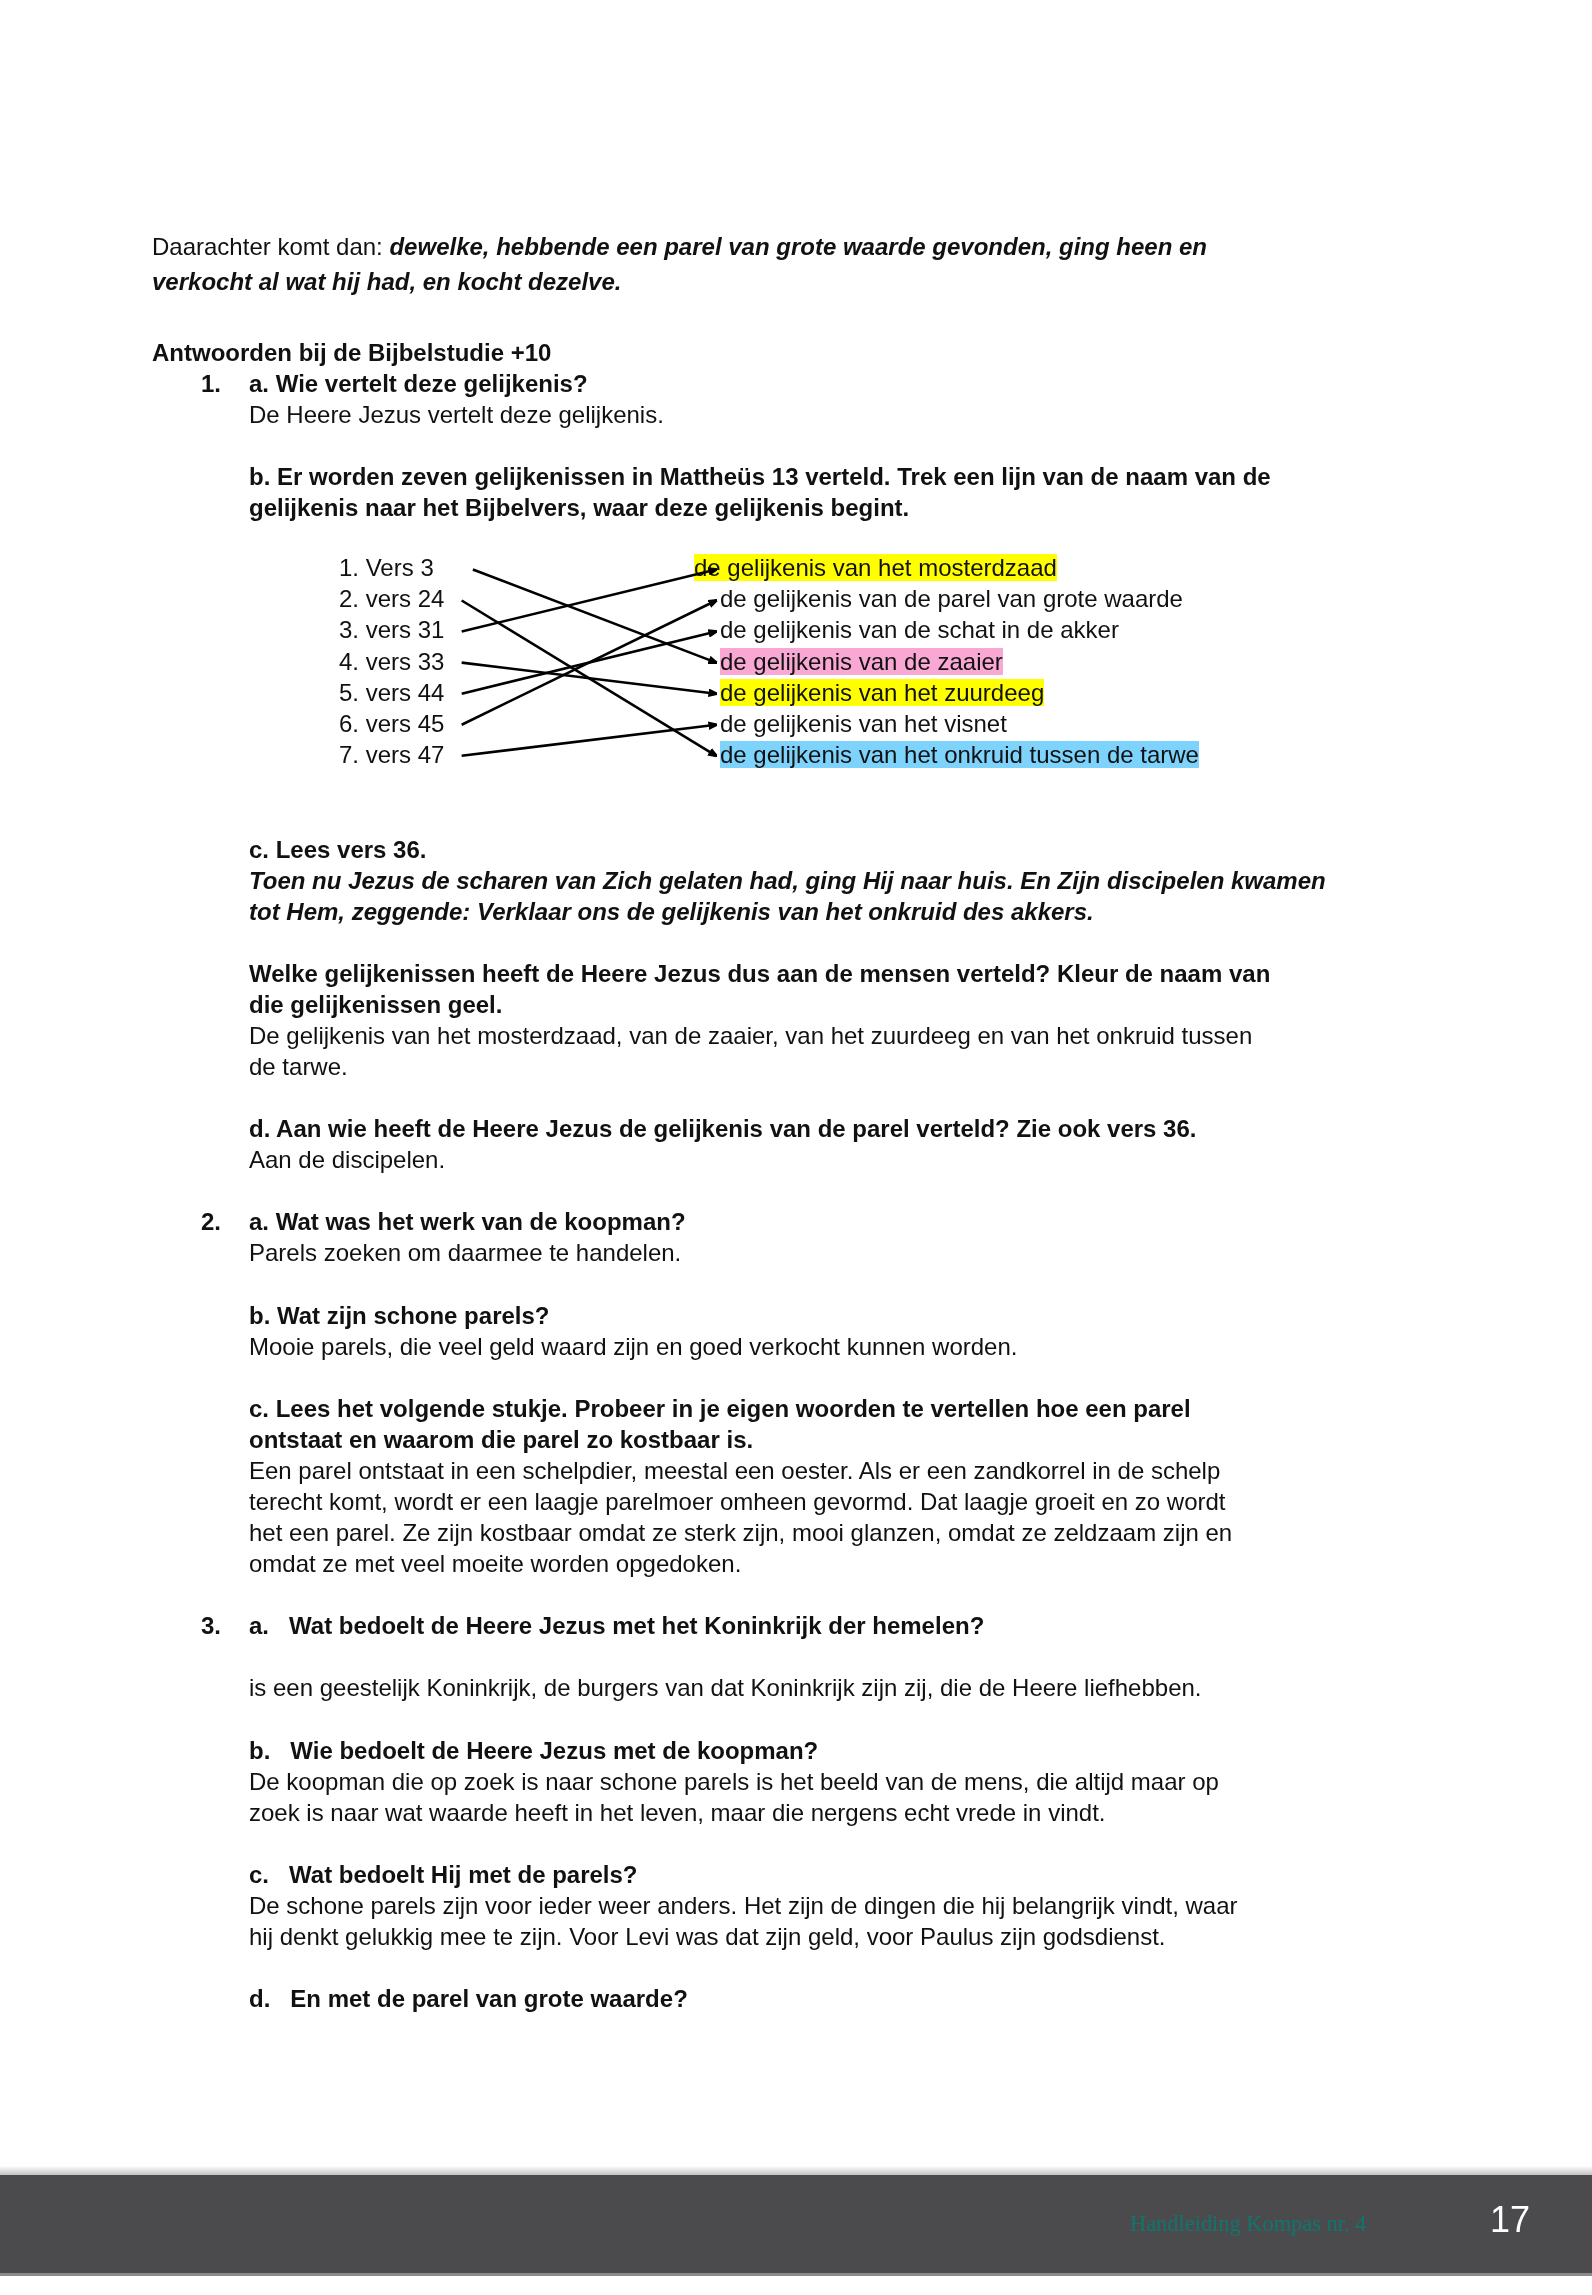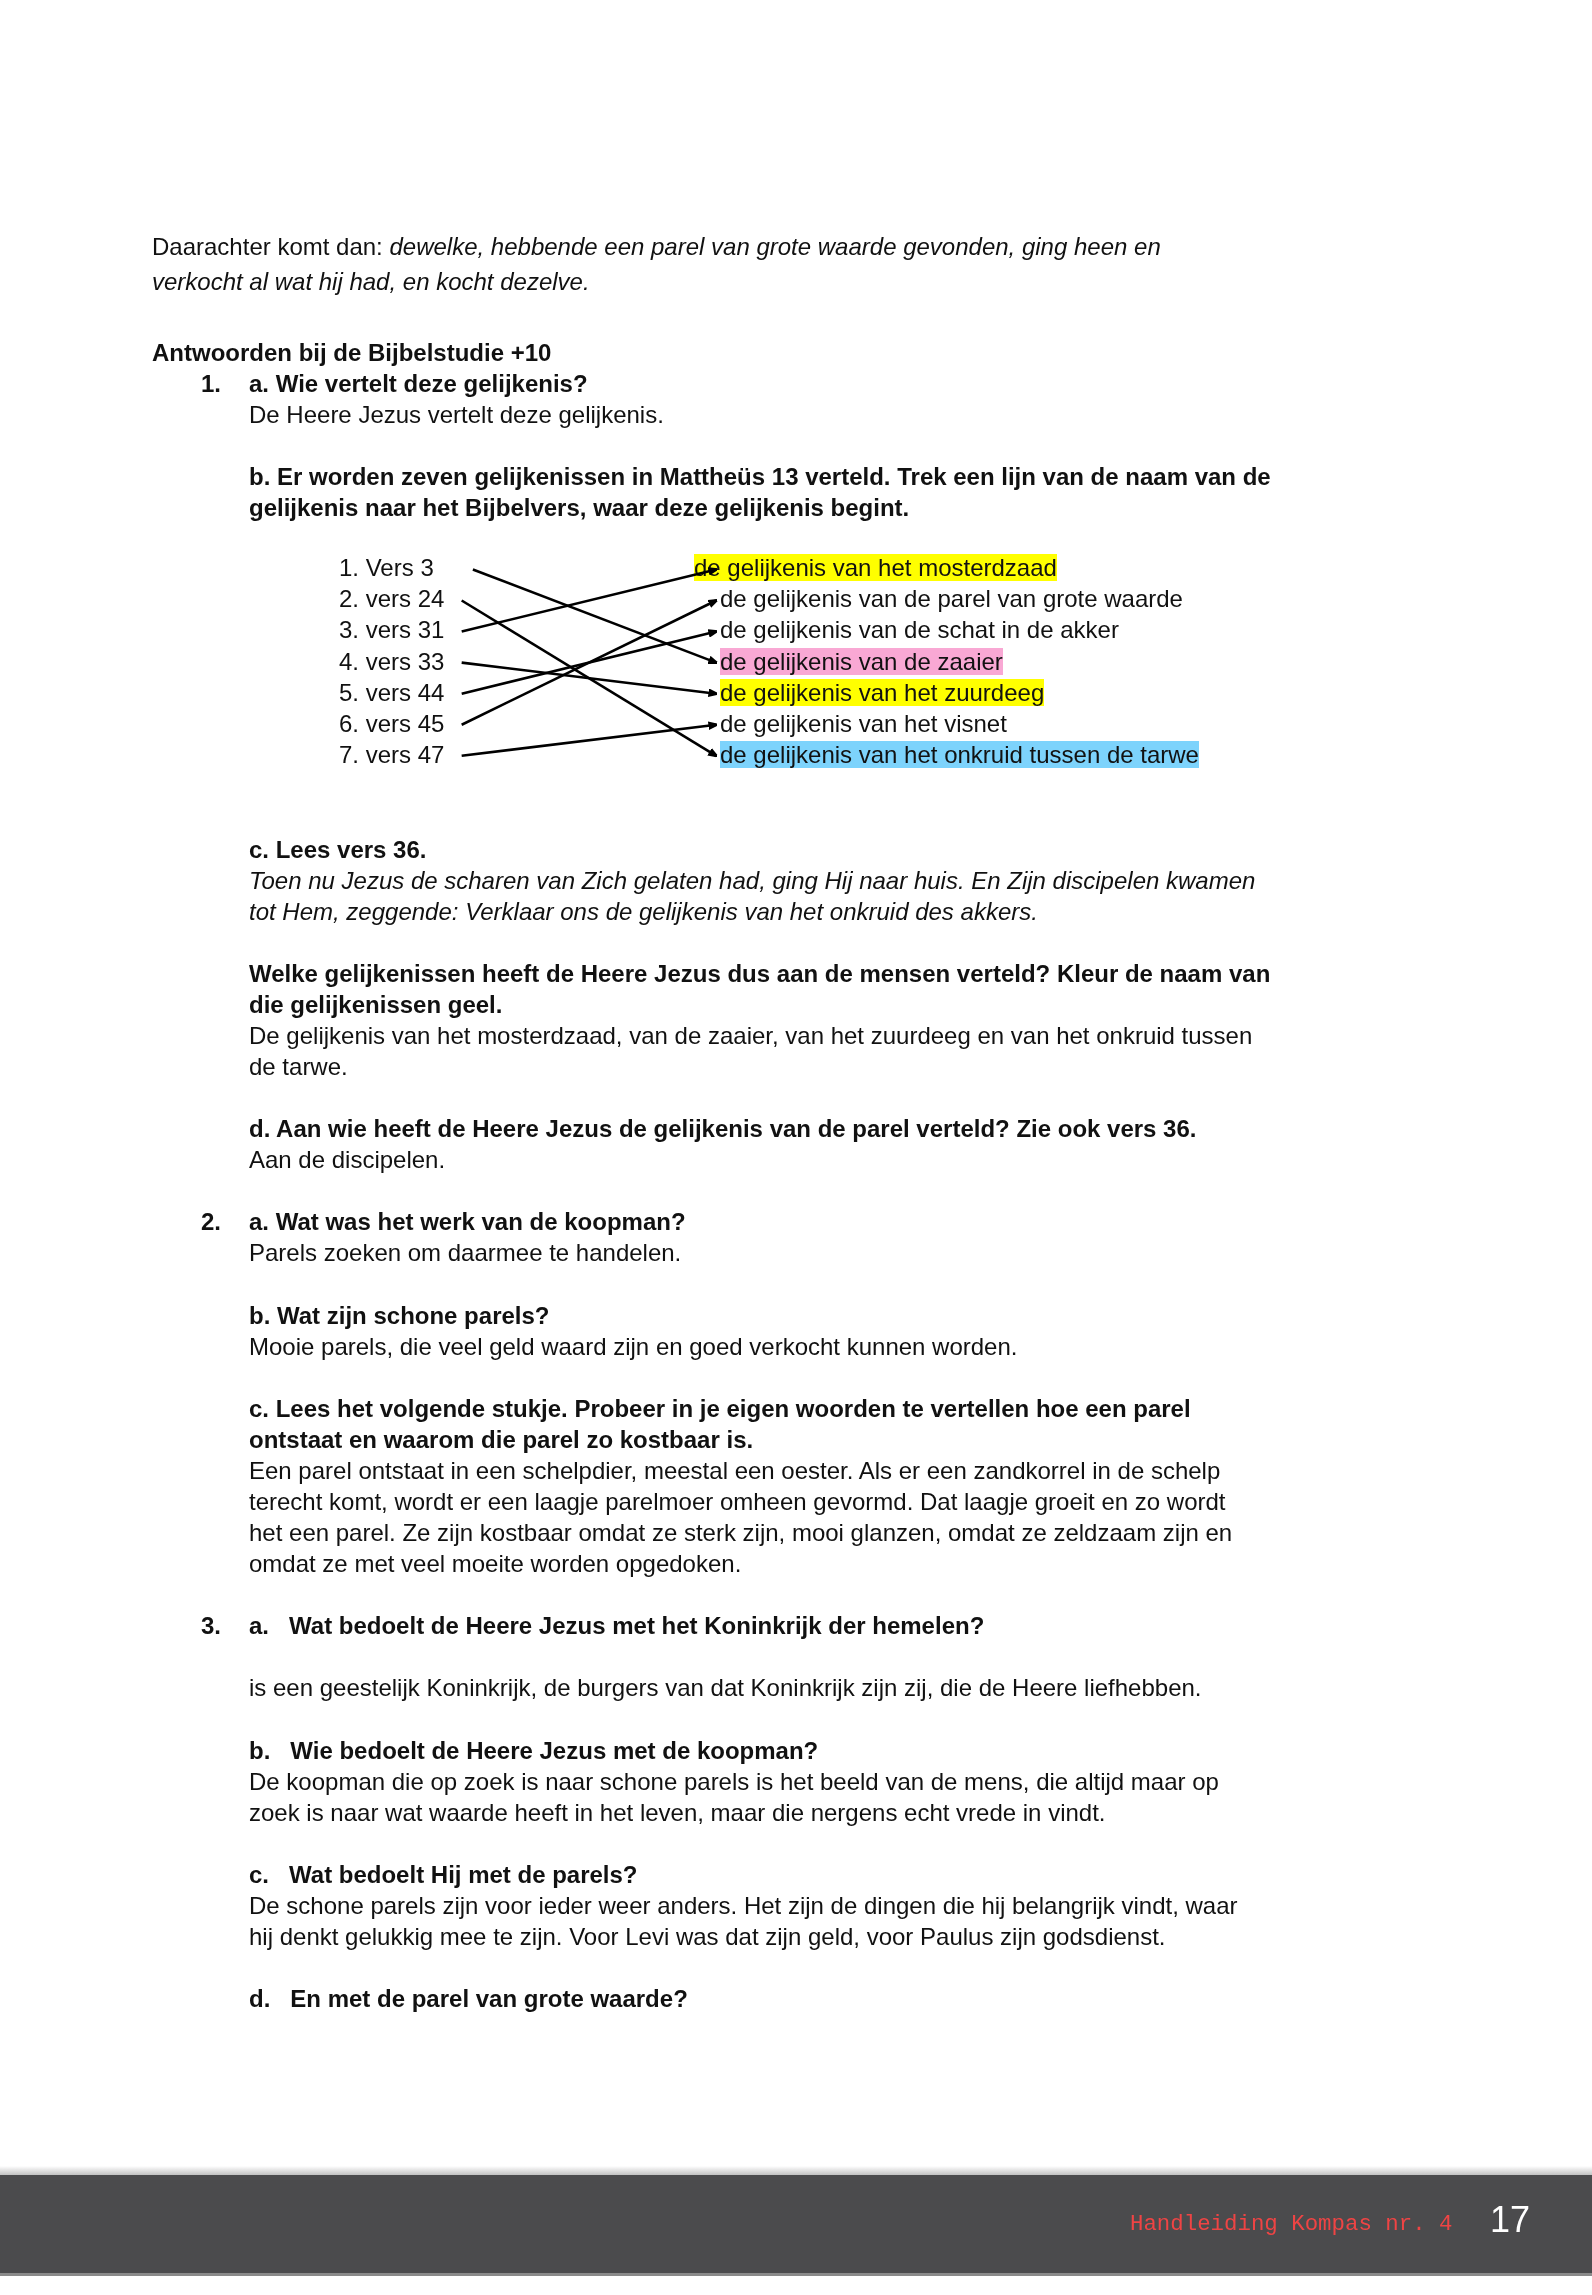--- a/index.html
+++ b/index.html
@@ -2,28 +2,28 @@
 <html style="font-size:14px"><head>
   <meta charset="utf-8">
   <style>
     html, body { margin: 0; padding: 0; background: #ffffff; }
     body { width: 1592px; height: 2295px; position: relative; overflow: hidden;
            font-family: "DejaVu Sans Condensed", "DejaVu Sans", "Liberation Sans", sans-serif; color: #111; }
     .page { position: absolute; left: 0; top: 0; width: 1592px; height: 2295px; }
     .line { position: absolute; white-space: nowrap; font-size: 24px; line-height: 31px;
             font-family: "Liberation Sans", sans-serif; transform-origin: left top; }
     .b { font-weight: bold; }
-    .i { font-style: italic; }
+    .i { font-style: italic; font-weight: bold; }
     .diagram-svg { position: absolute; left: 0; top: 0; width: 1592px; height: 2295px; pointer-events: none; }
     .footer-band { position: absolute; left: 0; top: 2175px; width: 1592px; height: 99px; background: #4b4b4d; }
     .footer-shadow { position: absolute; left: 0; top: 2166px; width: 1592px; height: 12px;
        background: linear-gradient(180deg, rgba(255,255,255,0) 0%, rgba(120,120,120,0.6) 100%); }
     .footer-bottom { position: absolute; left: 0; top: 2273px; width: 1592px; height: 2.6px; background: #8a8a8a; }
-    .footer-title { position: absolute; left: 1130px; top: 2211px; color: #ef4444; font-size: 22.4px; white-space: nowrap;
-        font-family: Liberation Mono, monospace; text-align: right; }
+    .footer-title { position: absolute; left: 1130px; top: 2211px; color: #0f766e; font-size: 22.4px; white-space: nowrap;
+        font-family: Liberation Serif, serif; text-align: right; }
     .footer-page { position: absolute; left: 1490px; top: 2199px; color: #ffffff; font-size: 36px;
         font-family: "Liberation Sans", sans-serif; }
   </style>
 </head>
 <body>
 
 <div class="page">
 
   <div class="line" style="left:152px; top:231px;"><span>Daarachter komt dan: </span><span class="i">dewelke, hebbende een parel van grote waarde gevonden, ging heen en</span></div>
   <div class="line i" style="left:152px; top:266px;">verkocht al wat hij had, en kocht dezelve.</div>

